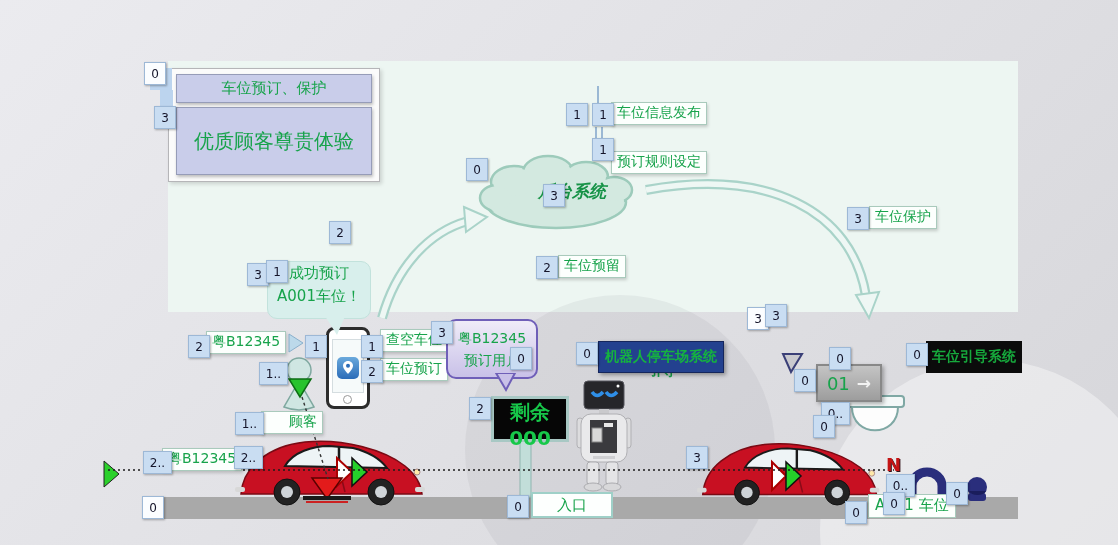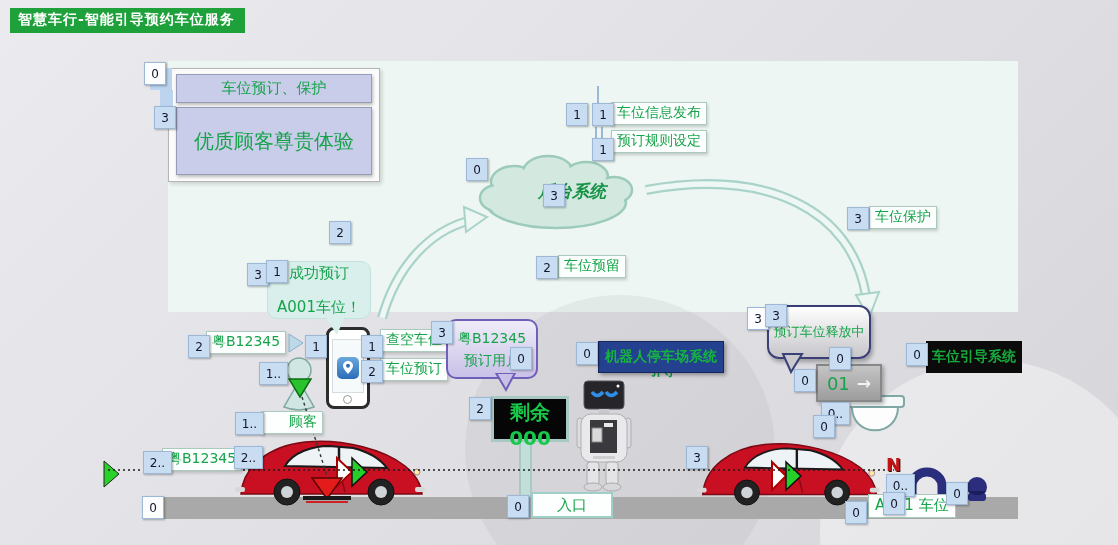--- a/index.html
+++ b/index.html
@@ -23,21 +23,21 @@
   .badge{position:absolute;width:20px;height:21px;background:#c9ddf2;border:1px solid #9db8d6;
          color:#15152a;font-size:12px;display:flex;align-items:center;justify-content:center;
          box-shadow:1px 1px 2px rgba(0,0,0,.3);z-index:8;}
   .badge.wide{width:27px;}
   .badge.white{background:#fbfdff;}
   .bluechip{position:absolute;background:#bcd4ee;z-index:7;}
   .cloudtext{position:absolute;left:512px;top:180px;width:120px;text-align:center;color:#159246;
              font-weight:bold;font-style:italic;font-size:17px;z-index:6;}
   .bubble-success{position:absolute;left:267px;top:261px;width:102px;height:56px;background:#d8efec;
                   border:1px solid #c2e2dc;border-radius:10px;color:#17a34b;font-size:15px;text-align:center;
-                  display:flex;flex-direction:column;justify-content:space-between;line-height:1.5;z-index:7;}
+                  display:flex;flex-direction:column;justify-content:flex-start;line-height:1.5;z-index:7;}
   .bubble-plate{position:absolute;left:446px;top:319px;width:88px;height:56px;border:2px solid #6f5fb8;
                 border-radius:10px;background:linear-gradient(#efecf8,#c9c1e8);color:#17a34b;font-size:14px;
                 text-align:center;display:flex;flex-direction:column;justify-content:center;line-height:1.6;z-index:7;}
   .bubble-release{position:absolute;left:767px;top:305px;width:100px;height:50px;border:2px solid #3a3f77;
                   border-radius:12px;background:linear-gradient(#ffffff,#c6c6cb);color:#18a34b;font-size:13px;
                   display:flex;align-items:center;justify-content:center;box-shadow:2px 3px 4px rgba(0,0,0,.3);z-index:7;}
   .tail{position:absolute;z-index:7;}
   .sys-blue{position:absolute;left:598px;top:341px;width:124px;height:30px;background:#23418f;border:1px solid #15265c;
             color:#15b33f;font-weight:bold;font-size:14px;display:flex;align-items:center;justify-content:center;
             box-shadow:2px 2px 4px rgba(0,0,0,.35);z-index:6;}
@@ -199,33 +199,32 @@
     <g>
       <polygon points="312,478 342,478 327,499" fill="#e31b1b" stroke="#5c0000" stroke-width="1.5"></polygon>
       <rect x="303" y="496" width="48" height="4" fill="#1a1a1a"></rect>
       <rect x="306" y="501" width="42" height="2" fill="#c22"></rect>
     </g>
 
     <line x1="108" y1="470" x2="894" y2="470" stroke="#1c1c1c" stroke-width="1.6" stroke-dasharray="2 3"></line>
     <line x1="302" y1="397" x2="328" y2="479" stroke="#333" stroke-width="1.4" stroke-dasharray="3 3"></line>
   </svg>
 
-  <div class="titlebar">智慧车行-智能引导预约车位服务</div>
 
   <div class="frame"></div>
   <div class="lav lav1">车位预订、保护</div>
   <div class="lav lav2">优质顾客尊贵体验</div>
   <div class="bluechip" style="left:150px;top:68px;width:22px;height:22px;"></div>
   <div class="bluechip" style="left:160px;top:90px;width:13px;height:22px;"></div>
 
   <div class="cloudtext">后台系统</div>
   <div class="partial">引导</div>
 
   <div class="glabel" style="left:611px;top:102px;">车位信息发布</div>
-  <div class="glabel" style="left:611px;top:130px;">预订规则设定</div>
+  <div class="glabel" style="left:611px;top:151px;">预订规则设定</div>
   <div class="glabel" style="left:869px;top:206px;">车位保护</div>
   <div class="glabel" style="left:558px;top:255px;">车位预留</div>
   <div class="glabel" style="left:380px;top:329px;">查空车位</div>
   <div class="glabel" style="left:380px;top:358px;">车位预订</div>
   <div class="glabel" style="left:206px;top:331px;">粤B12345</div>
   <div class="glabel" style="left:162px;top:448px;">粤B12345</div>
   <div class="glabel center" style="left:261px;top:411px;width:50px;">顾客</div>
 
   <div class="bubble-success">
     <span>成功预订</span>
@@ -236,21 +235,20 @@
     </svg>
 
   <div class="bubble-plate">
     <span>粤B12345</span>
     <span>预订用户</span>
   </div>
   <svg class="tail" style="left:493px;top:373px;" width="26" height="20">
       <polygon points="3,0 22,0 13,17" fill="#c9c1e8" stroke="#6f5fb8" stroke-width="2"></polygon>
     </svg>
 
-  <div class="bubble-release">预订车位释放中</div>
   <svg class="tail" style="left:780px;top:353px;" width="26" height="22">
       <polygon points="3,1 22,1 11,19" fill="#c9c9ce" stroke="#3a3f77" stroke-width="2"></polygon>
     </svg>
 
   <div class="sys-blue">机器人停车场系统</div>
   <div class="sys-black">车位引导系统</div>
   <div class="display">
     <div>剩余</div>
     <div>000</div>
   </div>

